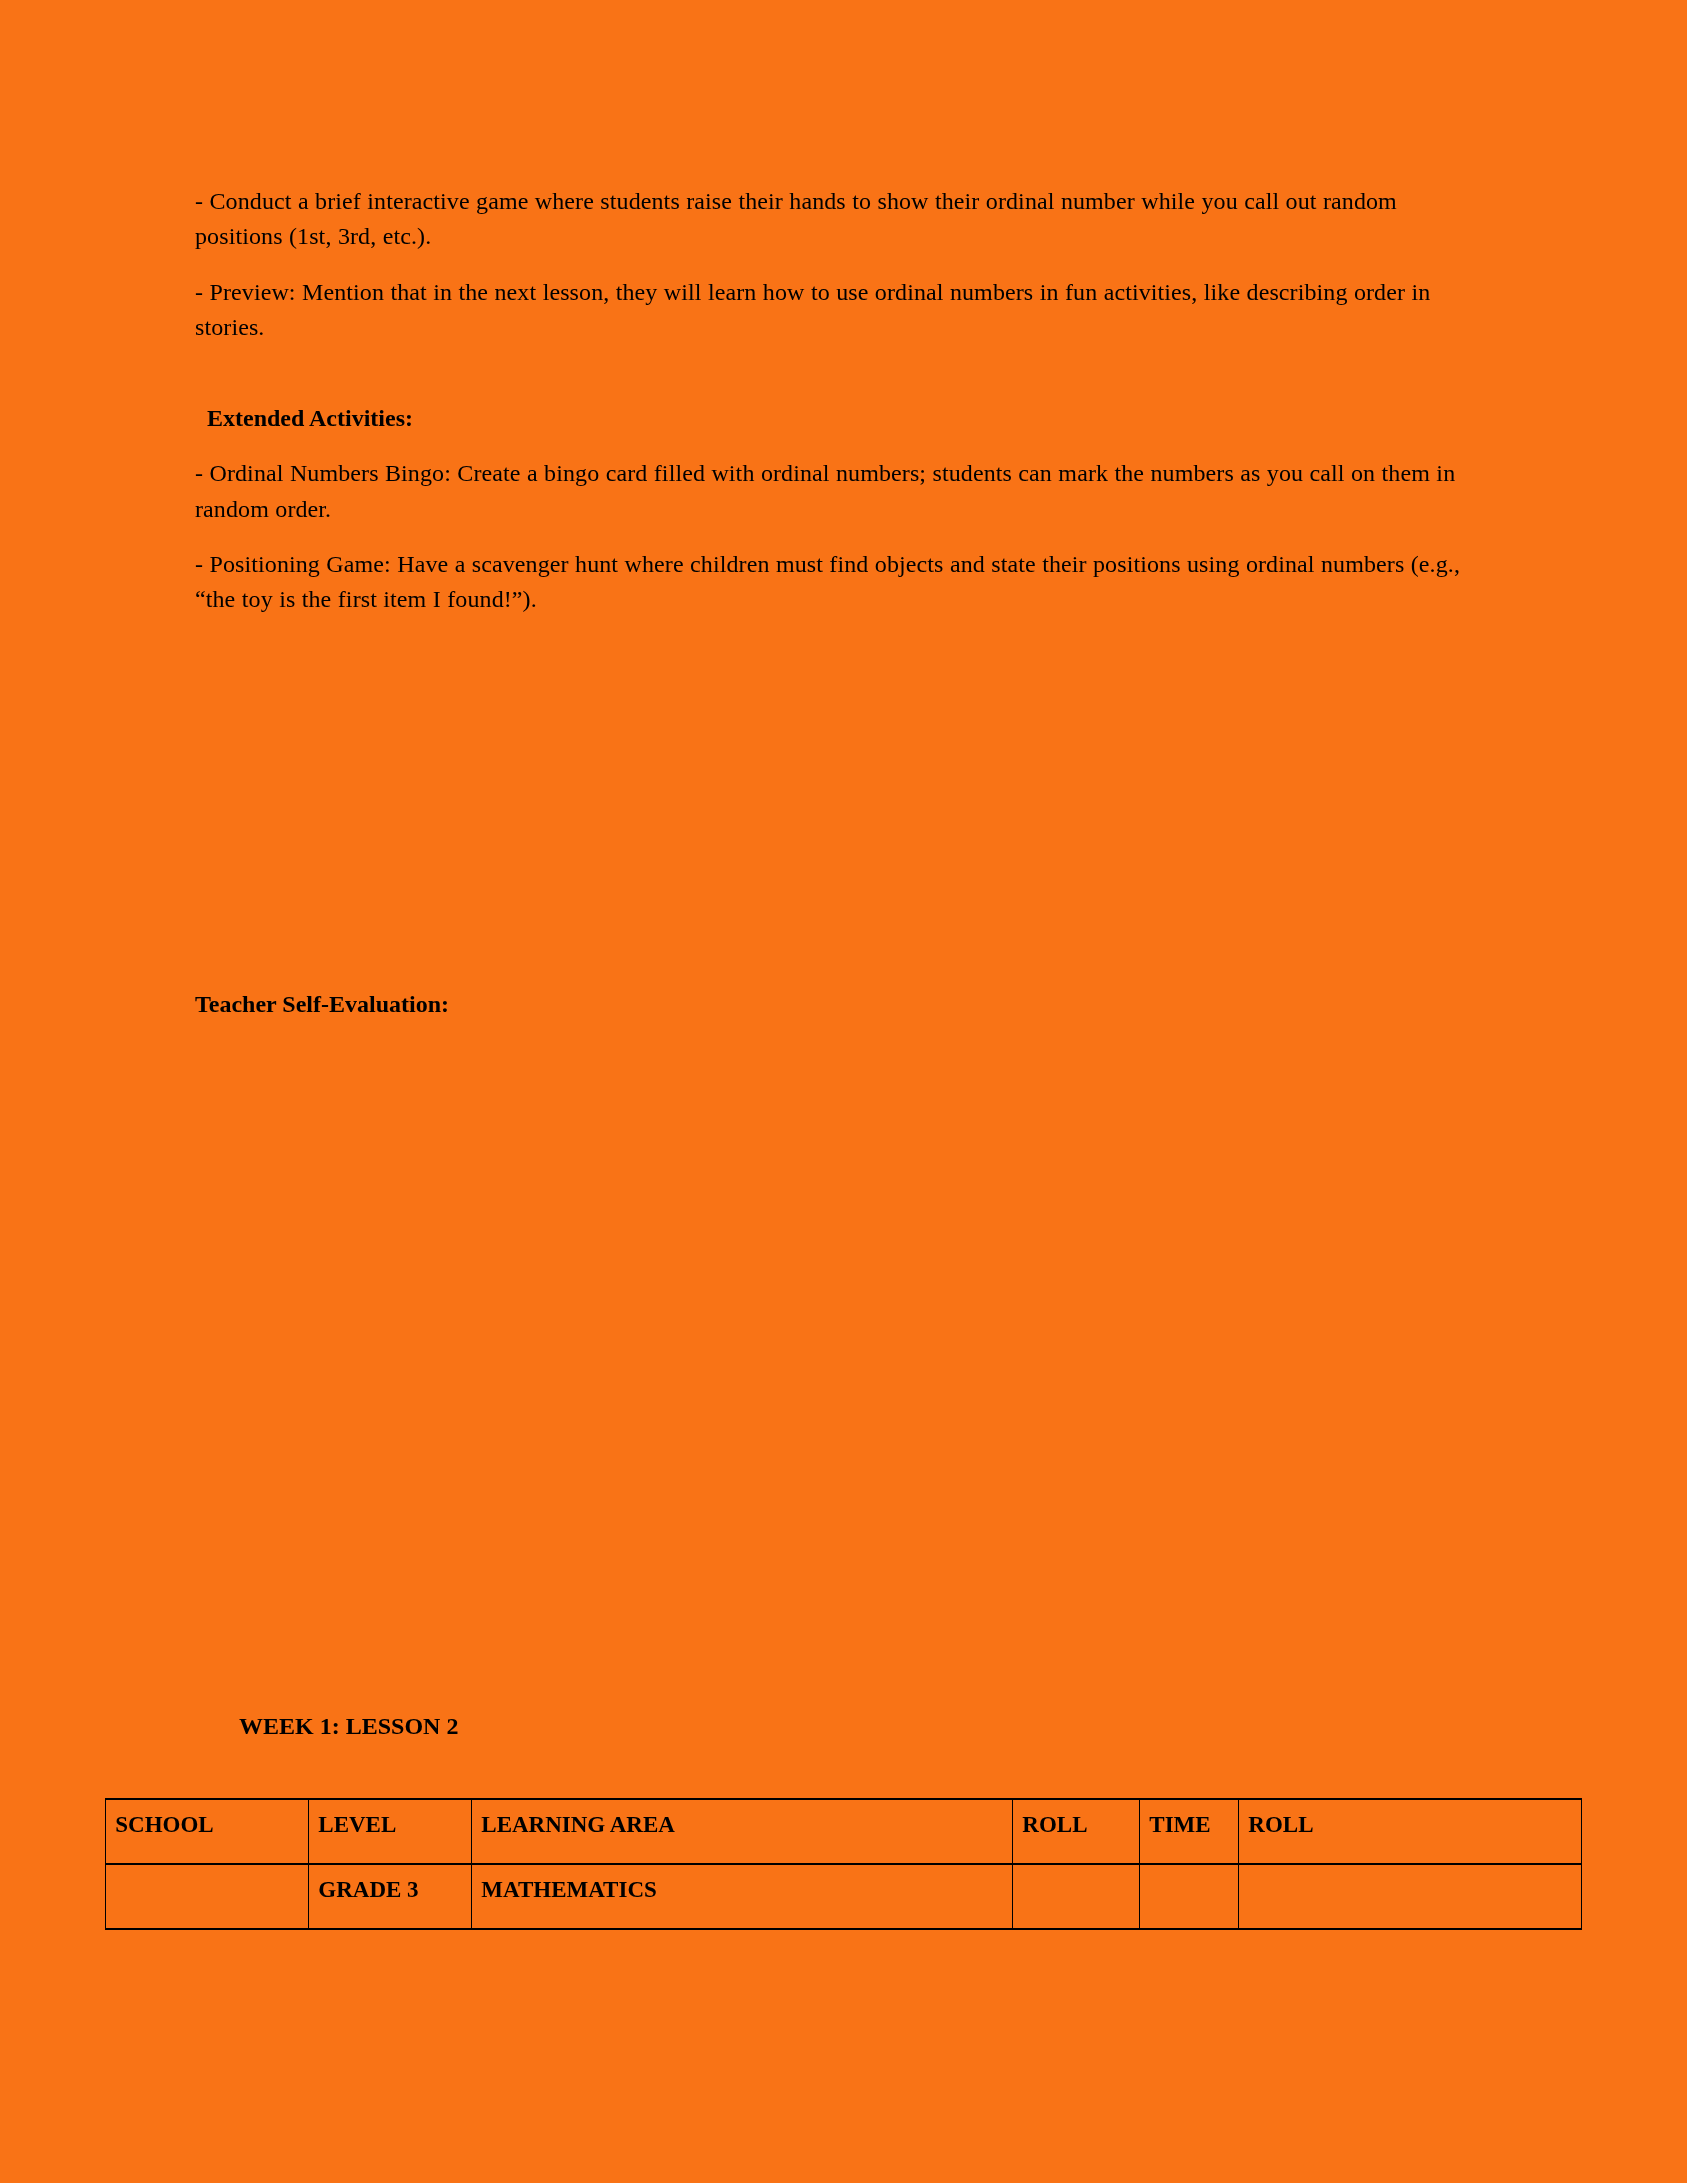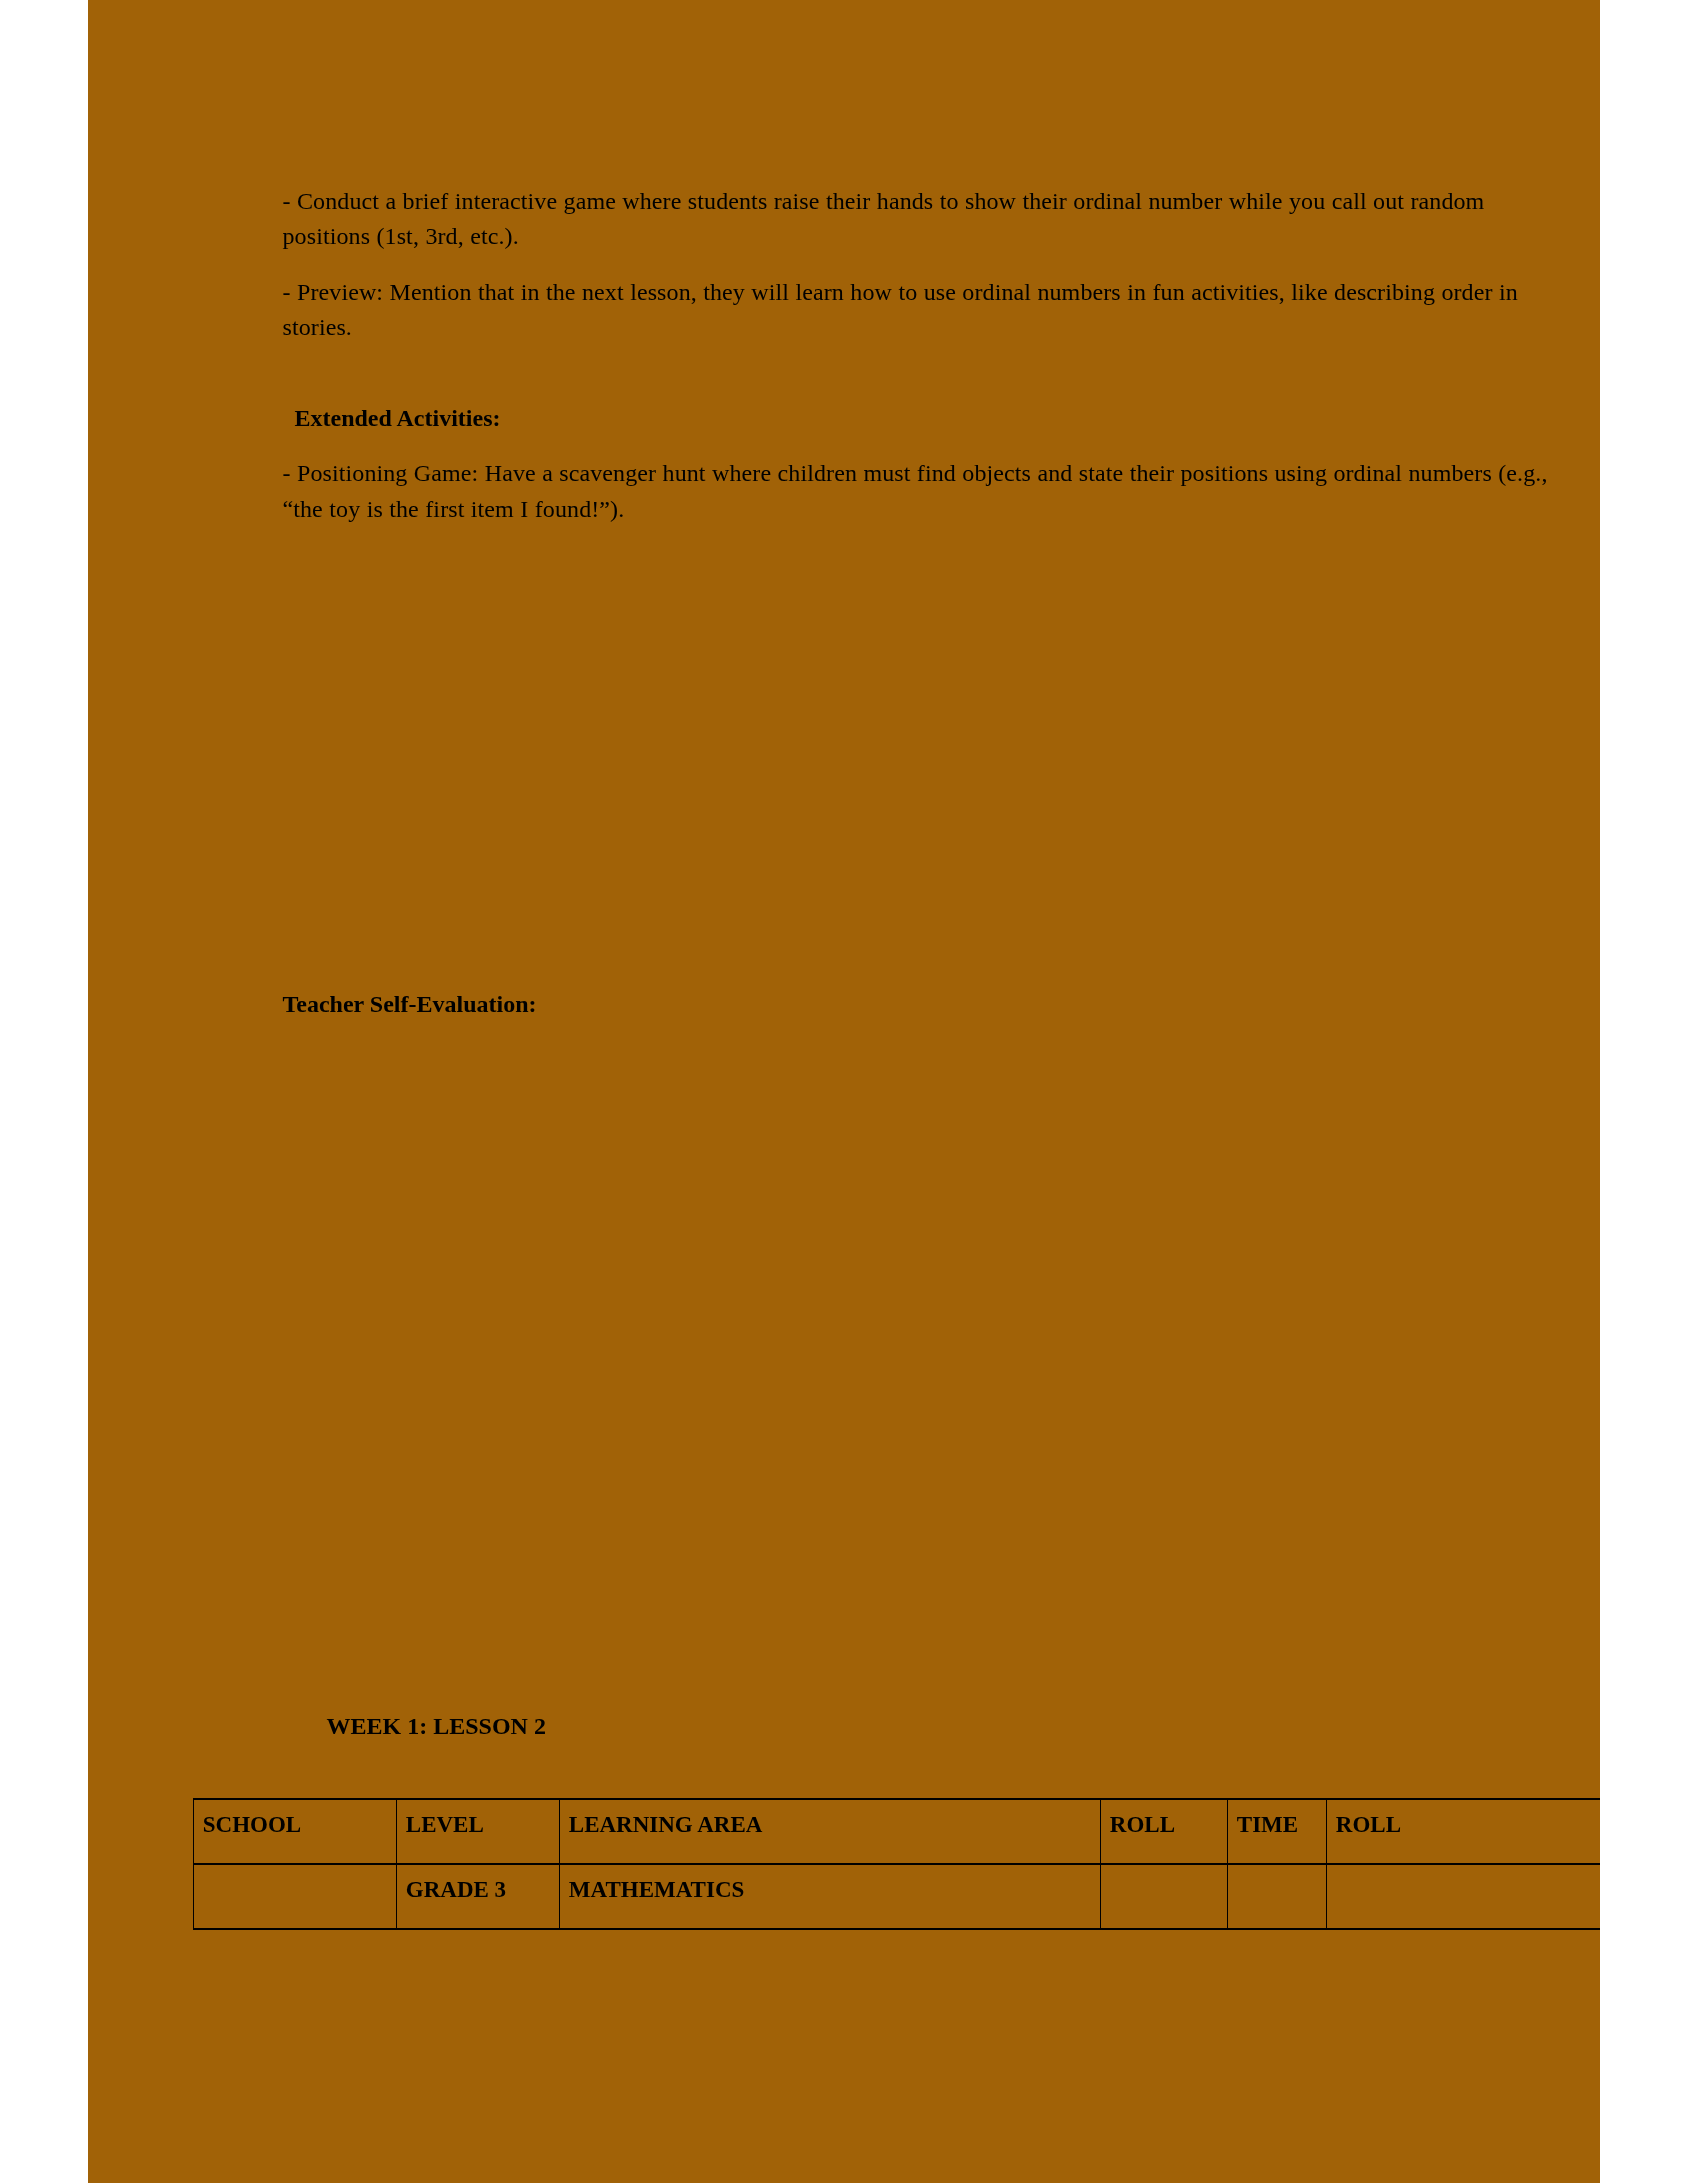--- a/index.html
+++ b/index.html
@@ -4,23 +4,23 @@
 <title>Lesson Plan Document</title>
 <style>
   html, body {
     margin: 0;
     padding: 0;
     background: #ffffff;
   }
 
   .page {
     position: relative;
-    width: 1512px;
+    width: 1687px;
     height: 2183px;
-    background: #a16207;
+    background: #f97316;
     margin: 0 auto;
     overflow: hidden;
     font-family: "Liberation Serif", "DejaVu Serif", serif;
     color: #000000;
     -webkit-font-smoothing: antialiased;
   }
 
   
   .content {
     position: absolute;
@@ -129,20 +129,21 @@
   <div class="content">
 
     <p class="para">- Conduct a brief interactive game where students raise their hands to show their ordinal number while you call out random positions (1st, 3rd, etc.).</p>
 
     <p class="para">- Preview: Mention that in the next lesson, they will learn how to use ordinal numbers in fun activities, like describing order in stories.</p>
 
     <div class="spacer-block"></div>
 
     <p class="heading">Extended Activities:</p>
 
+    <p class="para">- Ordinal Numbers Bingo: Create a bingo card filled with ordinal numbers; students can mark the numbers as you call on them in random order.</p>
 
 
     <p class="para">- Positioning Game: Have a scavenger hunt where children must find objects and state their positions using ordinal numbers (e.g., “the toy is the first item I found!”).</p>
 
   </div>
 
   <div class="self-eval">Teacher Self-Evaluation:</div>
 
   <div class="week-heading">WEEK 1: LESSON 2</div>
 

